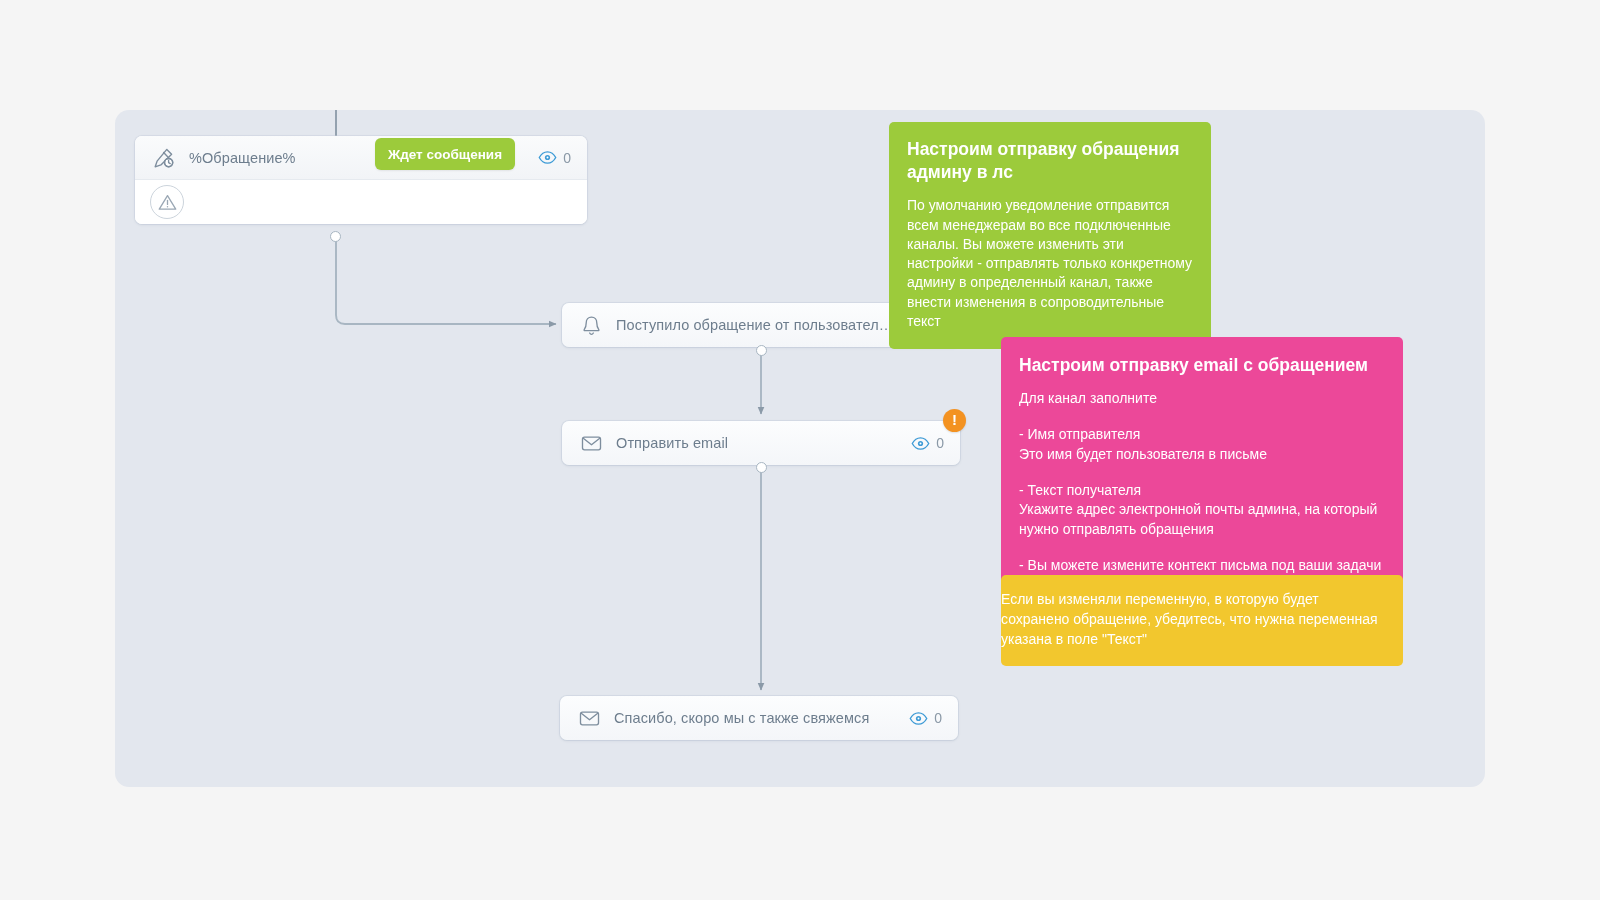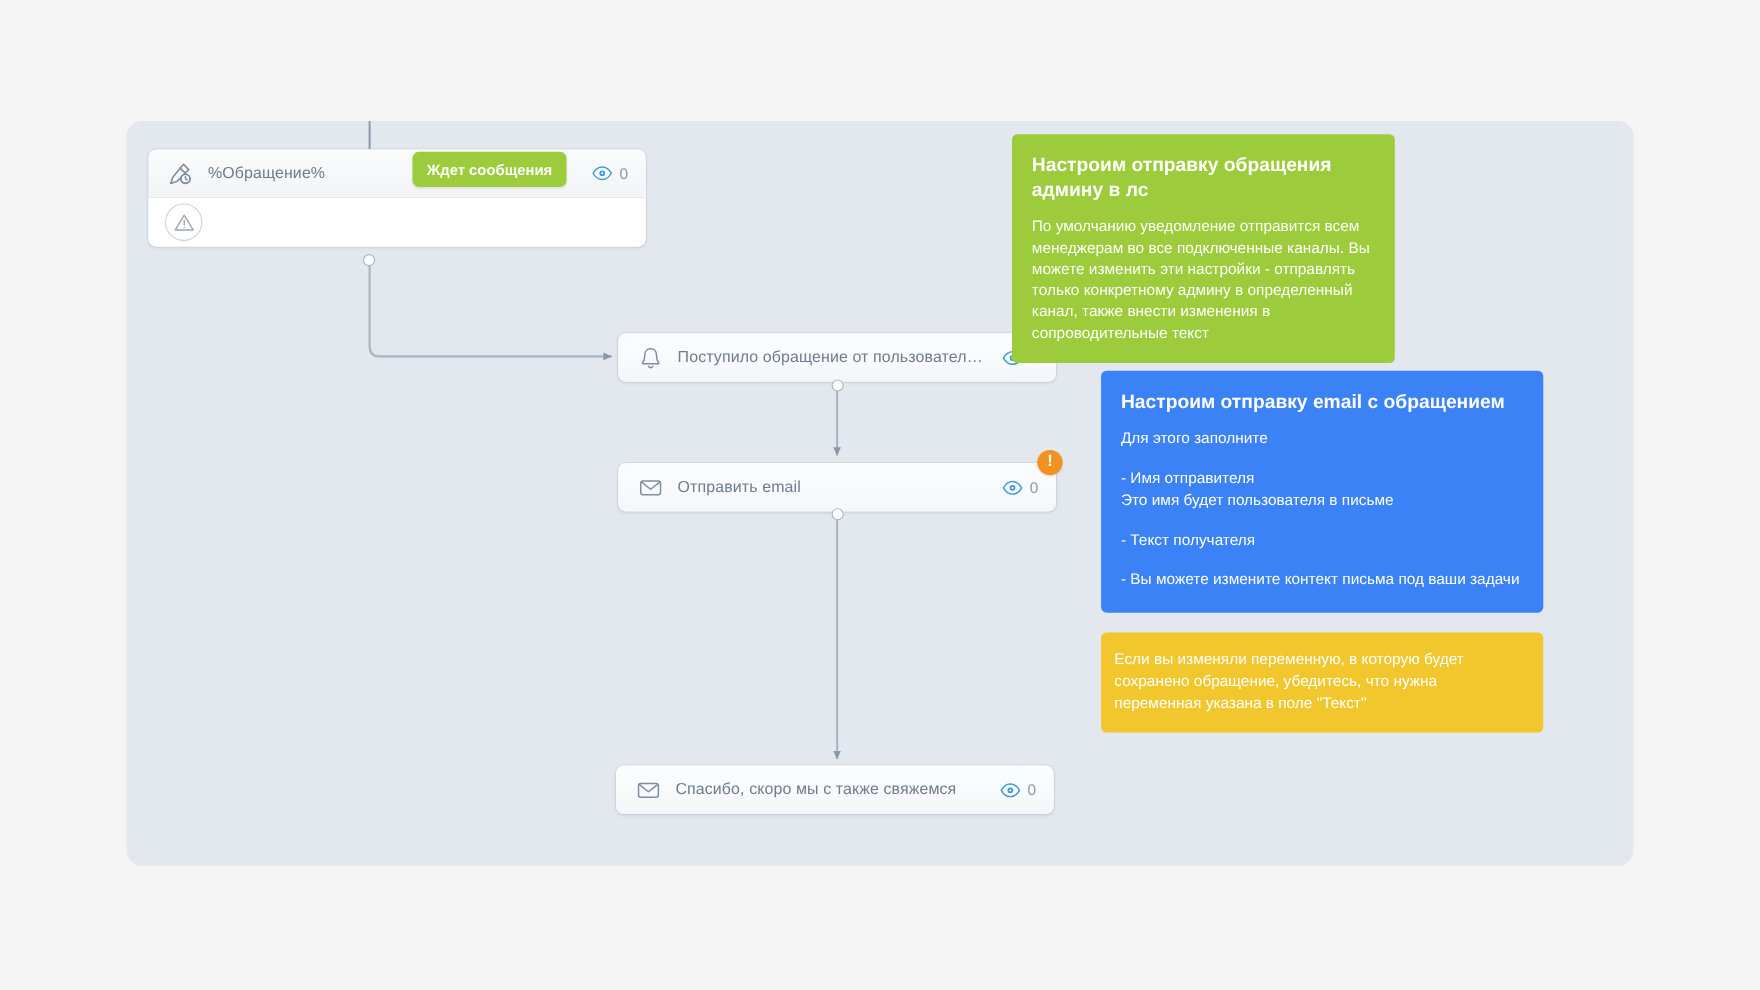--- a/index.html
+++ b/index.html
@@ -166,39 +166,39 @@
     margin-bottom: 10px;
   }
   .hint p {
     font-size: 14px;
     line-height: 1.38;
     font-weight: 400;
   }
   .hint p.sp { margin-top: 17px; }
 
   #hint-green {
-    left: 920px; top: 122px;
-    width: 348px;
+    left: 889px; top: 122px;
+    width: 322px;
     background: #9ccb3b;
   }
   #hint-green h3 { margin-bottom: 12px; }
 
   #hint-blue {
     left: 1001px; top: 337px;
     width: 402px;
-    background: #3b82f6;
+    background: #ec4899;
     padding: 17px 18px 20px 18px;
   }
   #hint-blue h3 { font-size: 17.5px; margin-bottom: 12px; }
 
   #hint-yellow {
     left: 1001px; top: 575px;
     width: 402px;
     background: #f2c72e;
-    padding: 15px 18px 16px 12px;
+    padding: 15px 18px 16px 0;
   }
   #hint-yellow p { line-height: 1.42; }
 
   
   .dot {
     position: absolute;
     width: 11px; height: 11px;
     border-radius: 50%;
     background: #ffffff;
     border: 1.6px solid #a8b6c2;
@@ -341,24 +341,25 @@
     </div>
   </div>
 
   <div id="hint-green" class="hint">
     <h3>Настроим отправку обращения админу в лс</h3>
     <p>По умолчанию уведомление отправится всем менеджерам во все подключенные каналы. Вы можете изменить эти настройки - отправлять только конкретному админу в определенный канал, также внести изменения в сопроводительные текст</p>
   </div>
 
   <div id="hint-blue" class="hint">
     <h3>Настроим отправку email с обращением</h3>
-    <p>Для этого заполните</p>
+    <p>Для канал заполните</p>
     <p class="sp">- Имя отправителя</p>
     <p>Это имя будет пользователя в письме</p>
     <p class="sp">- Текст получателя</p>
+    <p>Укажите адрес электронной почты админа, на который нужно отправлять обращения</p>
     <p class="sp">- Вы можете измените контект письма под ваши задачи</p>
   </div>
 
   <div id="hint-yellow" class="hint">
     <p>Если вы изменяли переменную, в которую будет сохранено обращение, убедитесь, что нужна переменная указана в поле "Текст"</p>
   </div>
 
 </div>
 
 </body></html>

